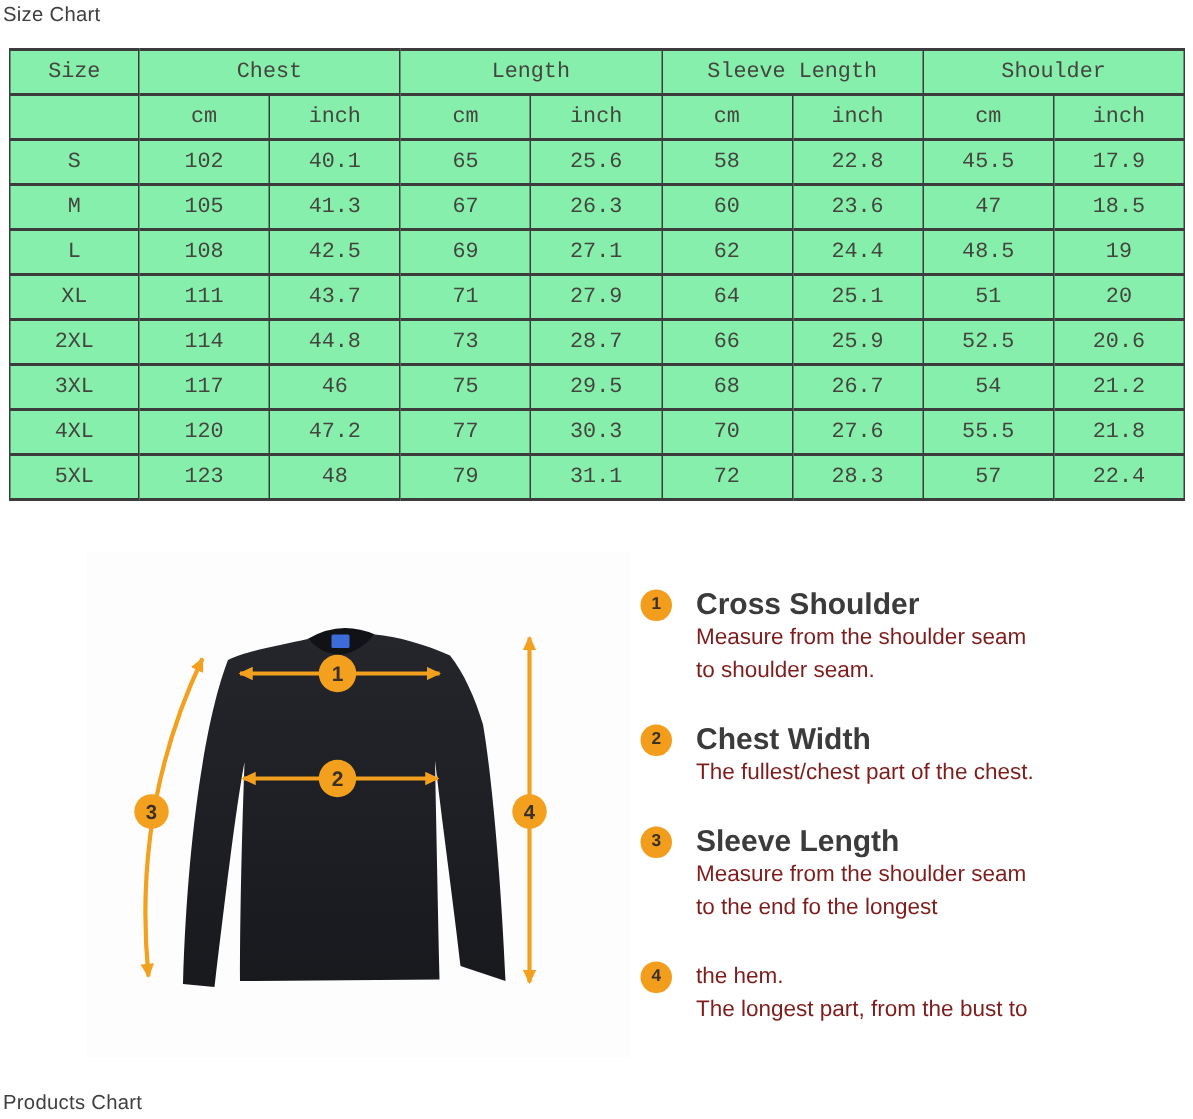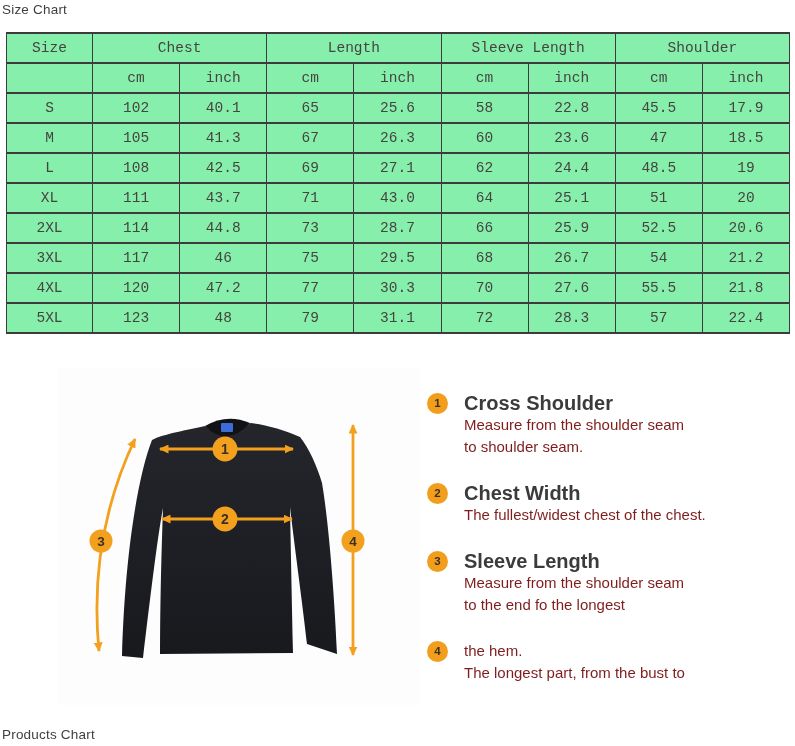--- a/index.html
+++ b/index.html
@@ -116,21 +116,21 @@
         <td>62</td>
         <td>24.4</td>
         <td>48.5</td>
         <td>19</td>
       </tr>
       <tr>
         <td>XL</td>
         <td>111</td>
         <td>43.7</td>
         <td>71</td>
-        <td>43.0</td>
+        <td>27.9</td>
         <td>64</td>
         <td>25.1</td>
         <td>51</td>
         <td>20</td>
       </tr>
       <tr>
         <td>2XL</td>
         <td>114</td>
         <td>44.8</td>
         <td>73</td>
@@ -247,21 +247,21 @@
         <div class="legend-desc">to shoulder seam.</div>
       </div>
     </div>
 
     <div class="legend-item">
       <div class="legend-badge">
         <span>2</span>
       </div>
       <div class="legend-text">
         <div class="legend-title">Chest Width</div>
-        <div class="legend-desc">The fullest/widest chest of the chest.</div>
+        <div class="legend-desc">The fullest/chest part of the chest.</div>
       </div>
     </div>
 
     <div class="legend-item">
       <div class="legend-badge">
         <span>3</span>
       </div>
       <div class="legend-text">
         <div class="legend-title">Sleeve Length</div>
         <div class="legend-desc">Measure from the shoulder seam</div>

